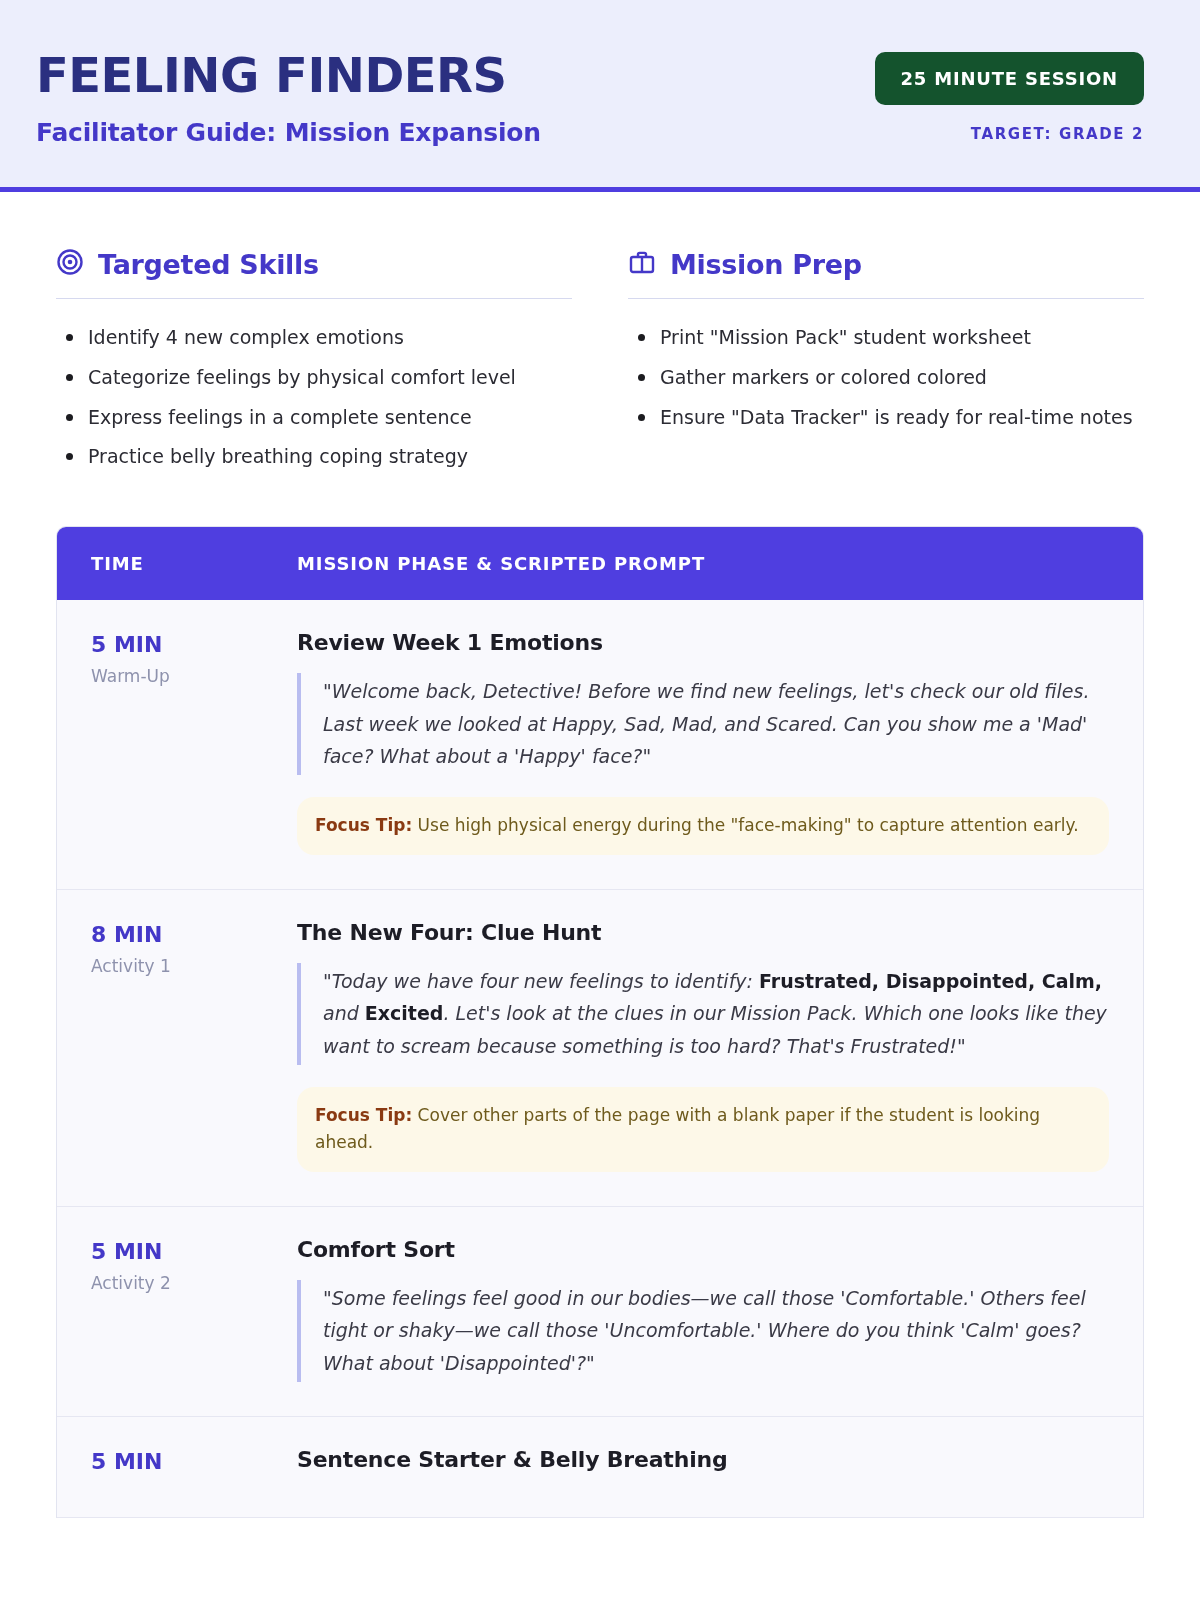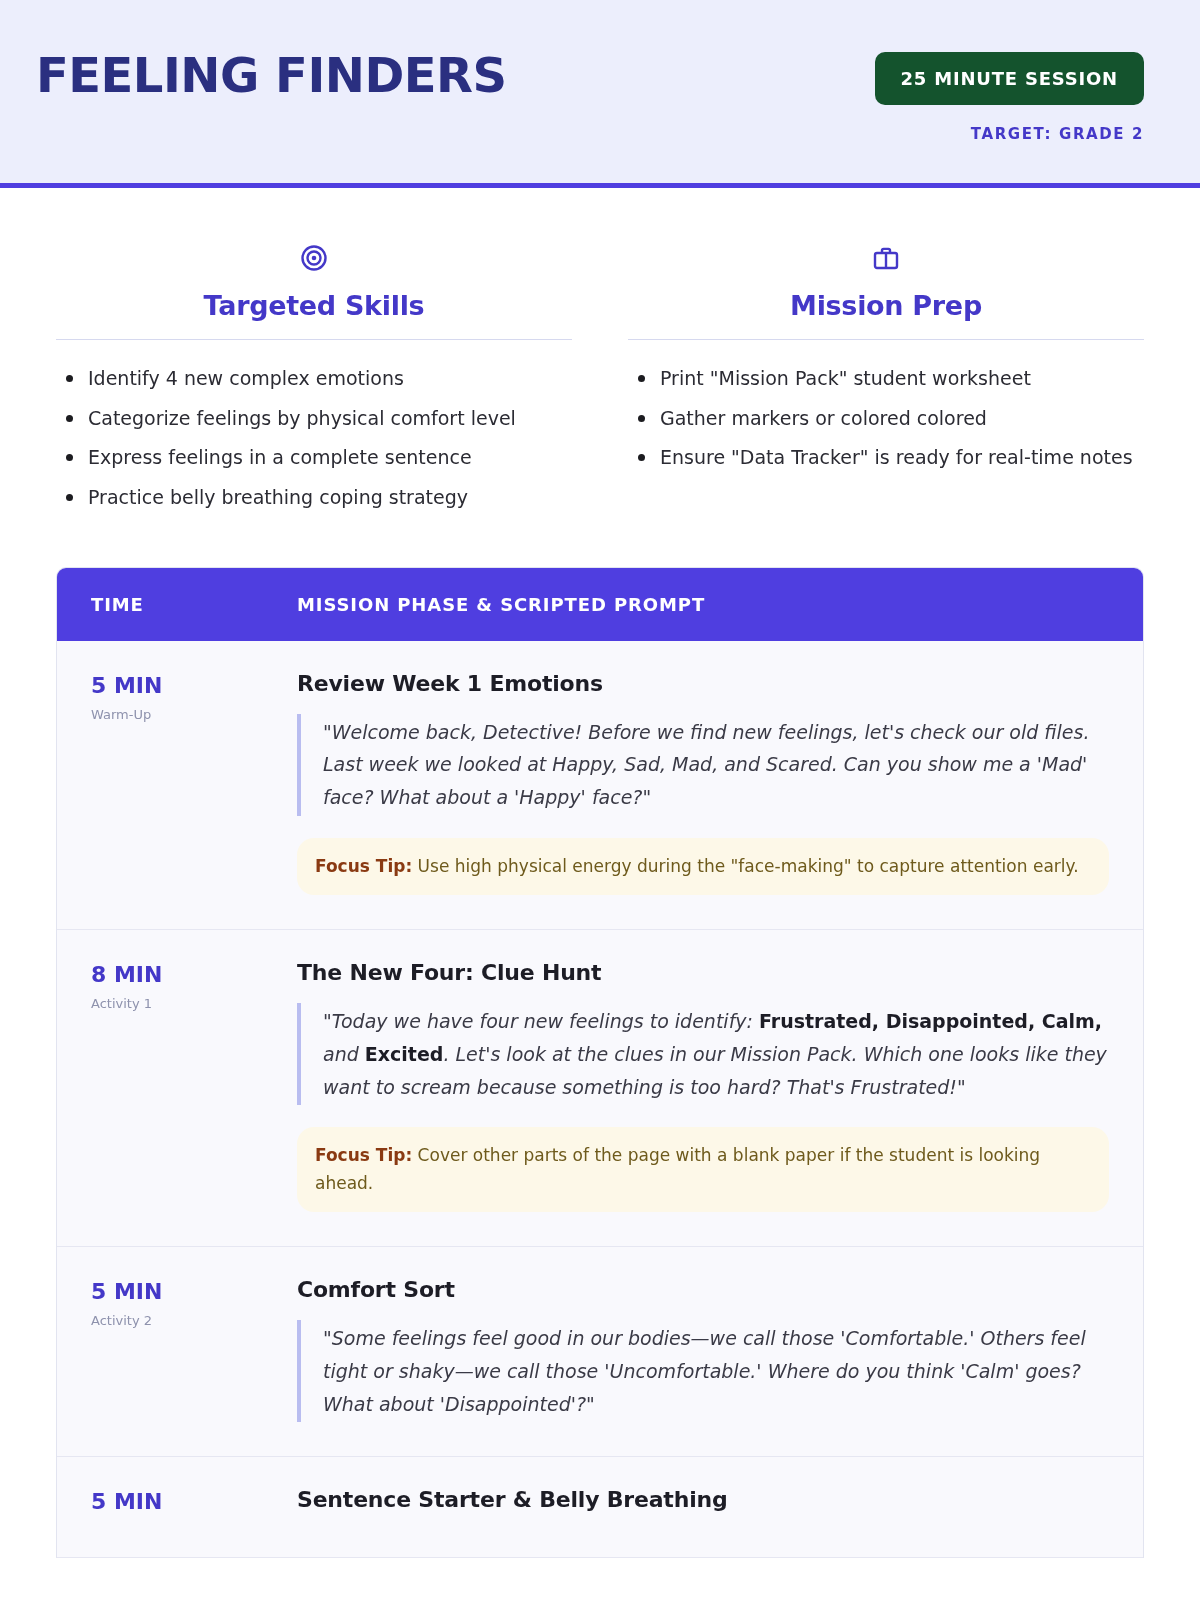--- a/index.html
+++ b/index.html
@@ -69,21 +69,20 @@
     gap: 56px;
     padding: 56px 56px 0 56px;
   }
   .info-col { width: 520px; }
   .col-head {
     display: flex;
     align-items: center;
     gap: 14px;
     padding-bottom: 18px;
     border-bottom: 1px solid #d6d9ef;
-    flex-direction: column;
   }
   .col-head h2 {
     font-size: 27px;
     font-weight: 700;
     color: #4438c8;
     letter-spacing: -0.3px;
   }
   .col-icon { flex: 0 0 auto; display: block; }
   .col-list {
     list-style: none;
@@ -141,21 +140,21 @@
     justify-content: flex-end;
   }
   .row .c-time { width: 206px; flex: 0 0 206px; padding-top: 2px; }
   .time-big {
     font-size: 22px;
     font-weight: 700;
     color: #4438c8;
   }
   .time-sub {
     margin-top: 9px;
-    font-size: 13px;
+    font-size: 17px;
     color: #8e92ad;
   }
   .c-body { flex: 1; }
   .phase-title {
     font-size: 22px;
     font-weight: 700;
     color: #1d1d26;
     letter-spacing: -0.2px;
   }
   .script {
@@ -180,20 +179,21 @@
   .tip .tip-label { font-weight: 700; color: #8a3a12; }
 </style>
 </head>
 <body>
 
 <div class="page">
 
   <div class="header">
     <div class="header-left">
       <div class="title">FEELING FINDERS</div>
+      <div class="subtitle">Facilitator Guide: Mission Expansion</div>
     </div>
     <div class="header-right">
       <div class="session-badge">25 MINUTE SESSION</div>
       <div class="target-line">TARGET: GRADE 2</div>
     </div>
   </div>
 
   <div class="info-cols">
 
     <div class="info-col">

